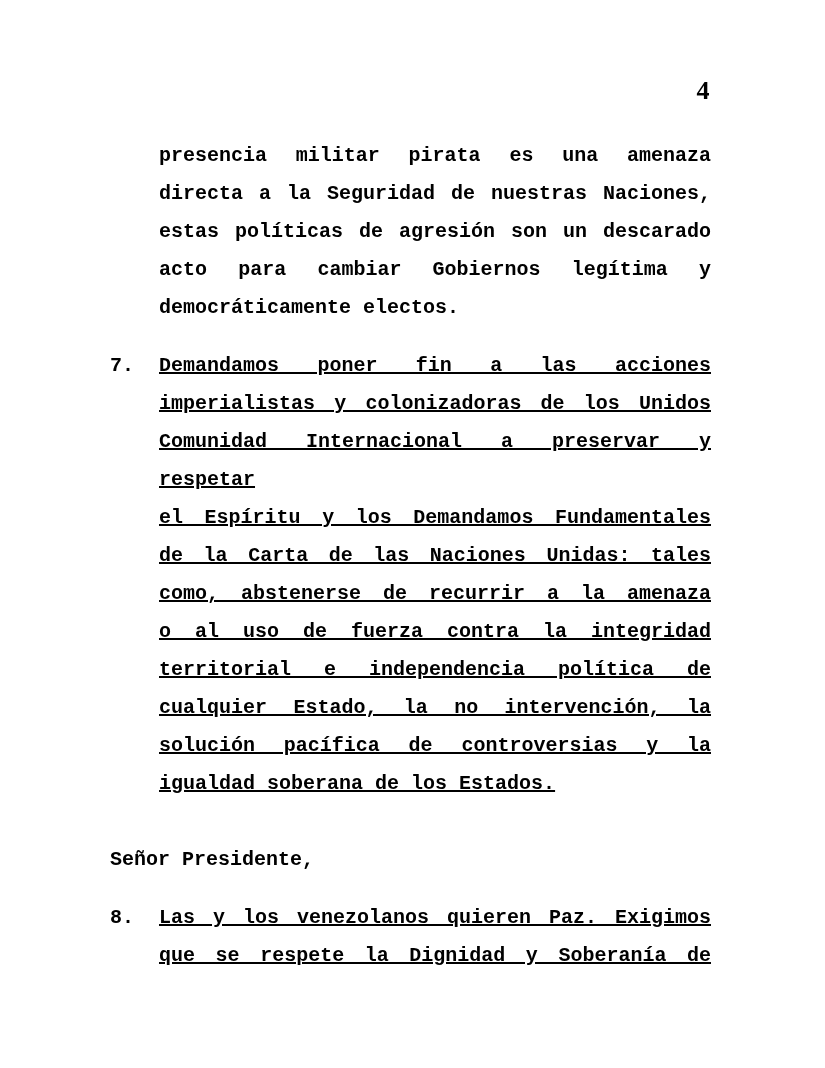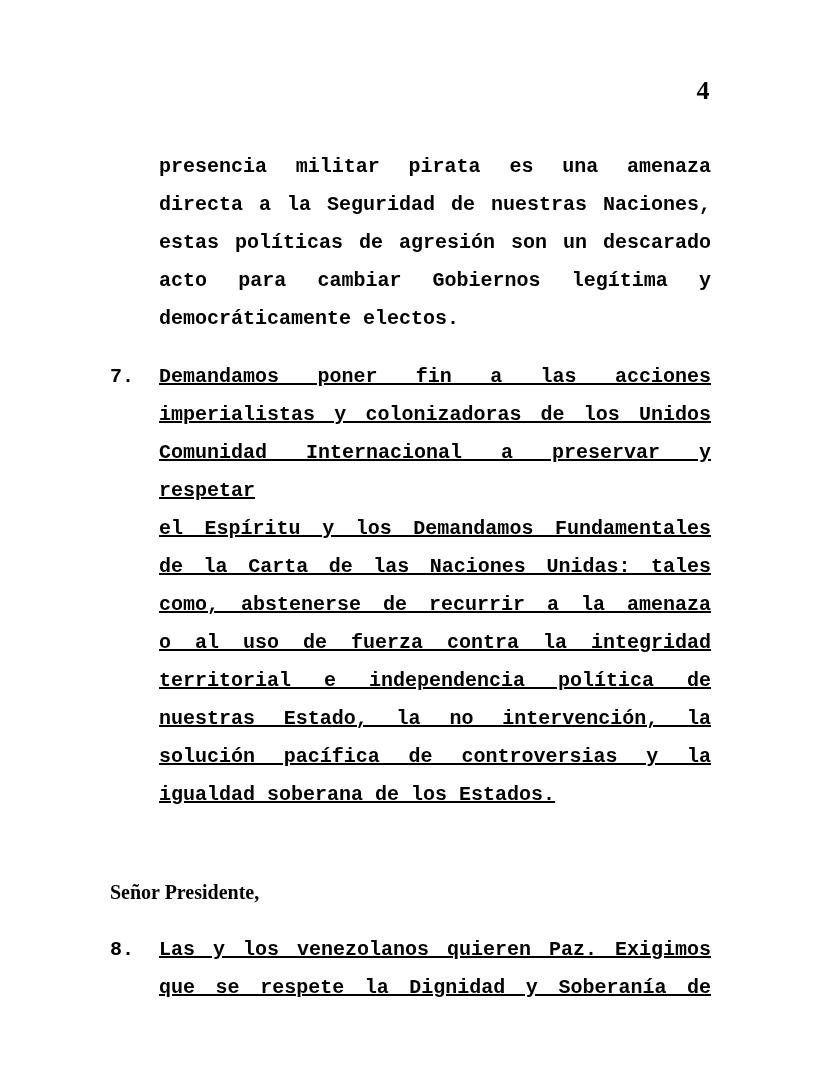--- a/index.html
+++ b/index.html
@@ -29,21 +29,21 @@
     width: 30px;
     text-align: center;
     font-family: "Liberation Serif", "DejaVu Serif", serif;
     font-weight: bold;
     font-size: 26px;
     line-height: 30px;
   }
   .doc-body {
     position: absolute;
     left: 110px;
-    top: 148px;
+    top: 137px;
     width: 601px;
     font-size: 20px;
     line-height: 38px;
     letter-spacing: 0;
   }
   .para-continuation {
     margin-left: 49px;
     width: 552px;
   }
   .numbered-item {
@@ -63,24 +63,23 @@
     white-space: nowrap;
   }
   .line.just {
     text-align: justify;
     text-align-last: justify;
     white-space: normal;
     word-spacing: 0.05em;
   }
   .item-7 { margin-top: 20px; }
   .salutation {
-    margin-top: 59px;
+    margin-top: 38px;
     width: 601px;
     white-space: nowrap;
-    font-family: Liberation Serif, serif;
   }
   .item-8 { margin-top: 20px; }
 </style>
 </head>
 <body>
 
 <div class="page">
 
   <div class="page-number">4</div>
 
@@ -98,21 +97,21 @@
       <span class="item-number">7.</span>
       <div class="item-lines">
         <div class="line just">Demandamos poner fin a las acciones</div>
         <div class="line just">imperialistas y colonizadoras de los Unidos</div>
         <div class="line just">Comunidad Internacional a preservar y respetar</div>
         <div class="line just">el Espíritu y los Demandamos Fundamentales</div>
         <div class="line just">de la Carta de las Naciones Unidas: tales</div>
         <div class="line just">como, abstenerse de recurrir a la amenaza</div>
         <div class="line just">o al uso de fuerza contra la integridad</div>
         <div class="line just">territorial e independencia política de</div>
-        <div class="line just">nuestras Estado, la no intervención, la</div>
+        <div class="line just">cualquier Estado, la no intervención, la</div>
         <div class="line just">solución pacífica de controversias y la</div>
         <div class="line">igualdad soberana de los Estados.</div>
       </div>
     </div>
 
     <div class="salutation">Señor Presidente,</div>
 
     <div class="numbered-item item-8">
       <span class="item-number">8.</span>
       <div class="item-lines">

